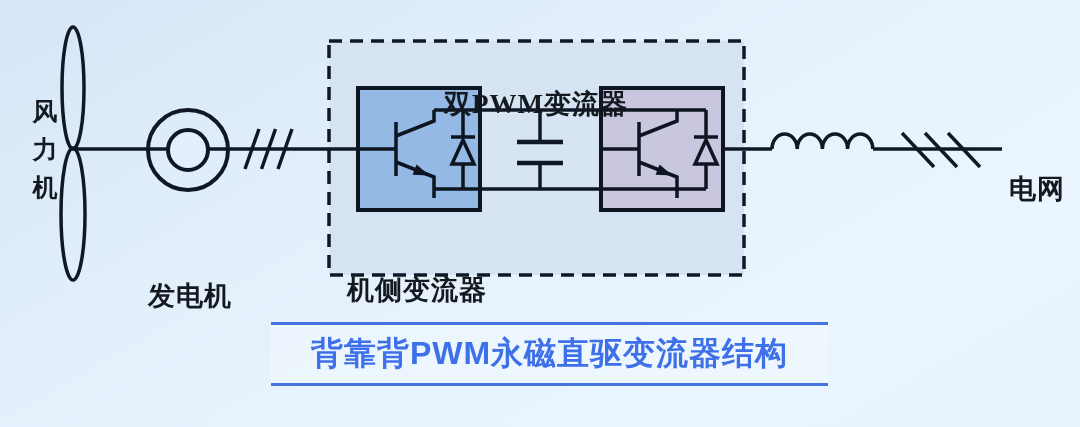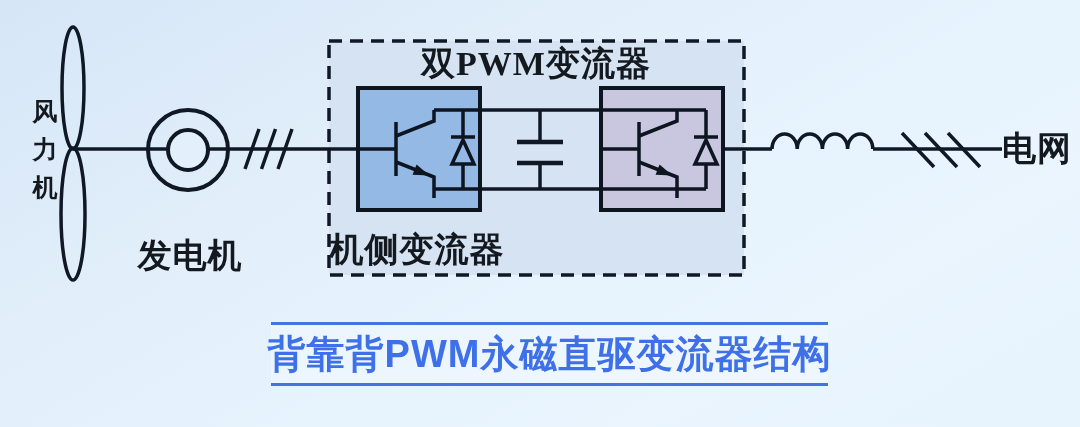--- a/index.html
+++ b/index.html
@@ -7,43 +7,44 @@
     position:relative;
     width:1080px;height:427px;
     background:linear-gradient(150deg,#d6e6f7 0%,#e3f0fb 38%,#eaf5fe 75%,#e7f3fd 100%);
     overflow:hidden;
     font-family:"Liberation Serif","DejaVu Serif",serif;
   }
   #diagram-svg{position:absolute;left:0;top:0;}
   .lbl{
     position:absolute;
     transform:translate(-50%,-50%);
-    font-size:34px;font-weight:700;color:#14181f;
+    font-size:27px;font-weight:700;color:#14181f;
     white-space:nowrap;letter-spacing:1px;
     font-family:"Liberation Serif","DejaVu Serif",serif;
+    margin-top:40px;
   }
   .lbl-vertical{
     position:absolute;
     left:28px;top:93px;width:34px;
     font-size:25px;font-weight:700;color:#14181f;
     line-height:38px;text-align:center;word-break:break-all;
     font-family:"Liberation Serif","DejaVu Serif",serif;
   }
   #caption-band{
     position:absolute;
     left:271px;top:322px;width:557px;height:64px;
     box-sizing:border-box;
     border-top:3px solid #4573e0;
     border-bottom:3px solid #4573e0;
     background:rgba(245,251,255,.45);
     display:flex;align-items:center;justify-content:center;
   }
   #caption-title{
     font-family:"Liberation Sans","DejaVu Sans",sans-serif;
-    font-size:38px;font-weight:700;color:#3e70ea;
+    font-size:32px;font-weight:700;color:#3e70ea;
     letter-spacing:1px;white-space:nowrap;
   }
 </style>
 </head>
 <body>
 
 <div id="stage">
 
   <svg id="diagram-svg" width="1080" height="427" viewBox="0 0 1080 427">
 

